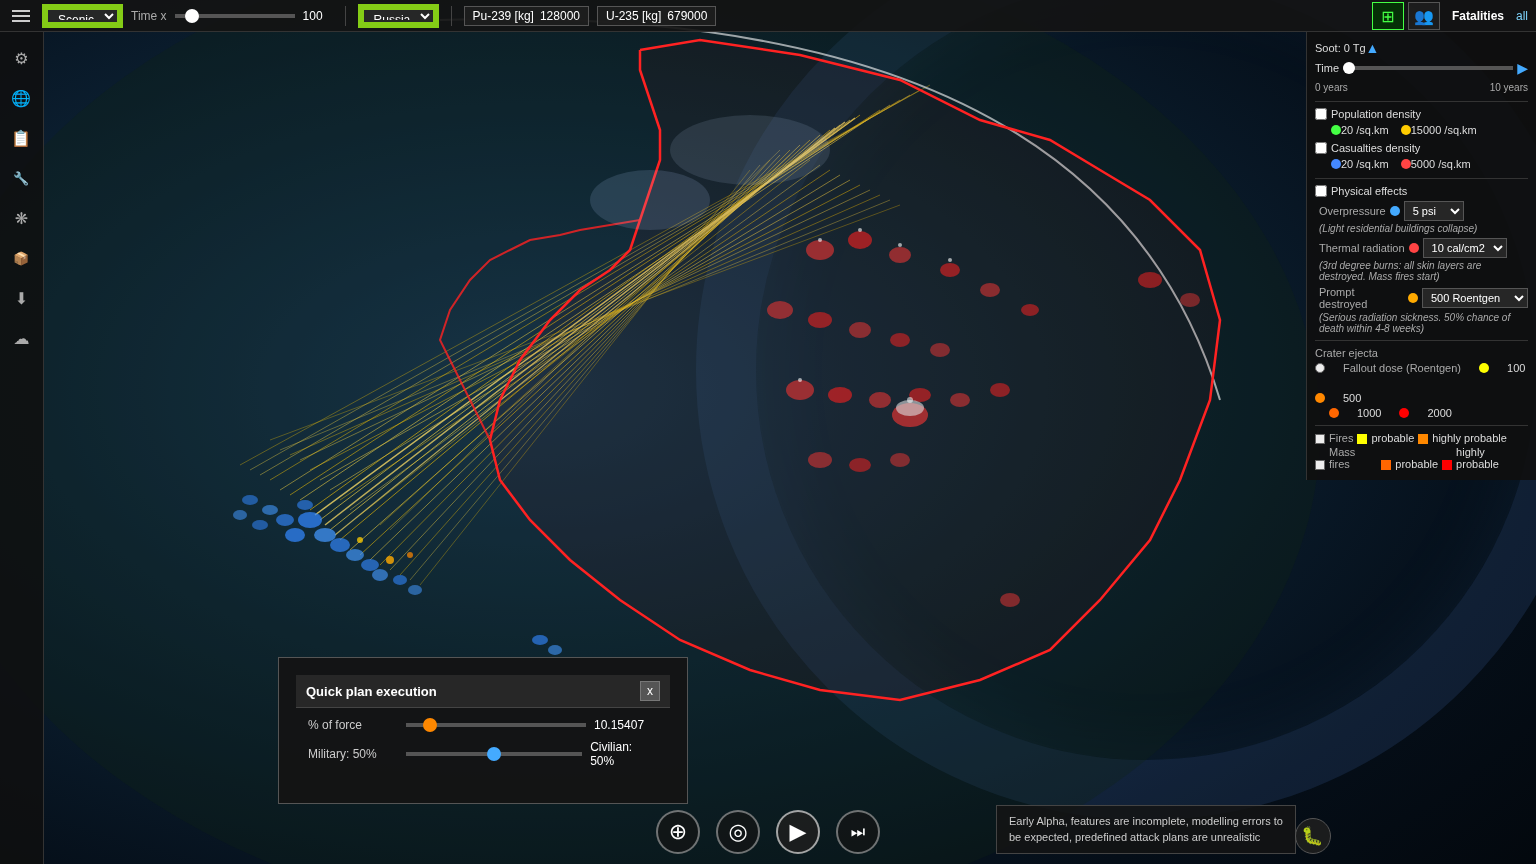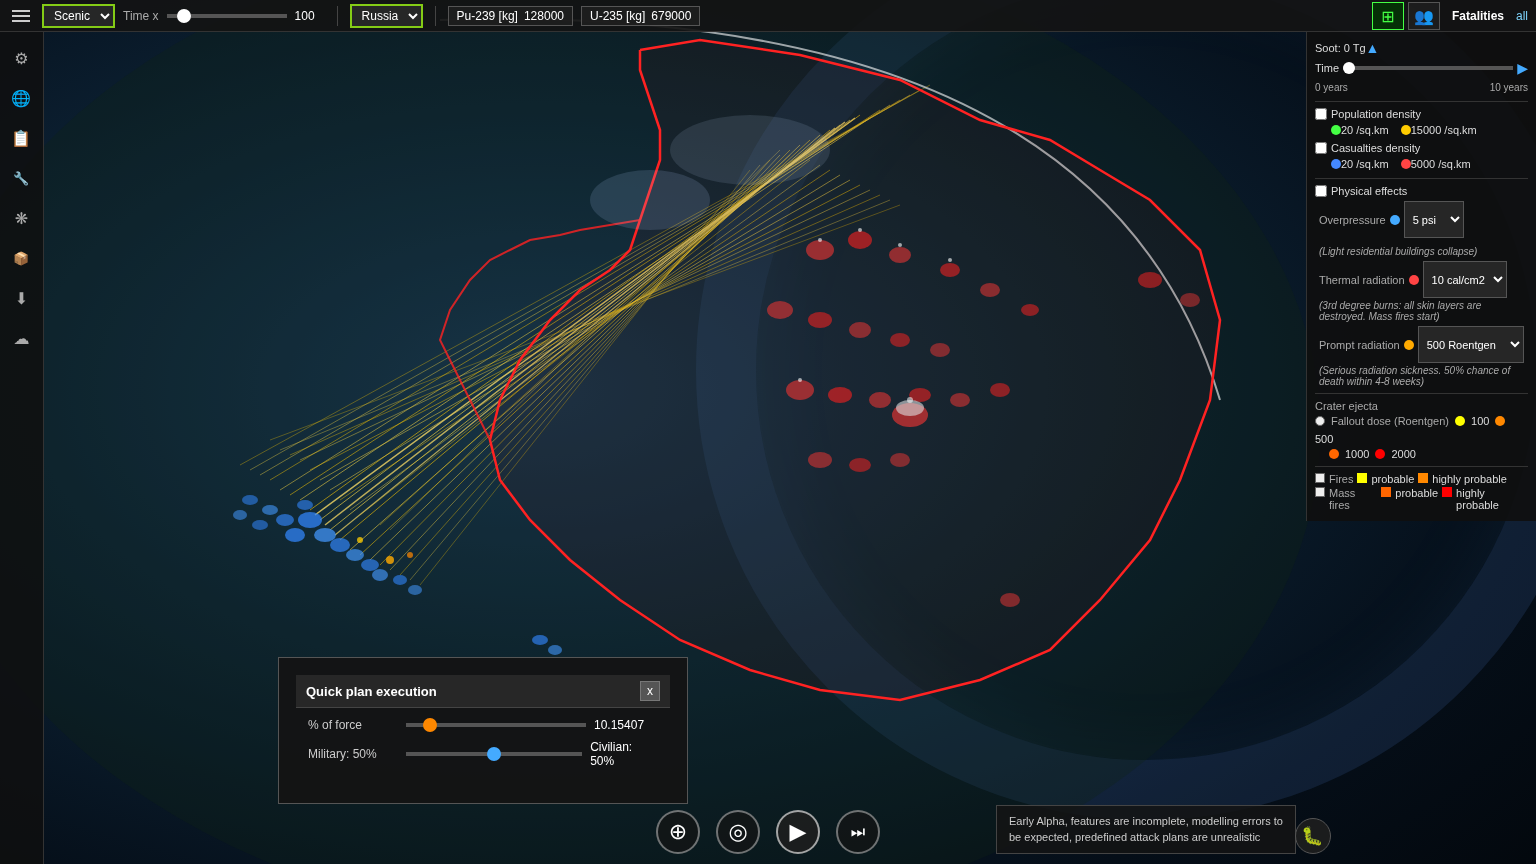--- a/index.html
+++ b/index.html
@@ -59,21 +59,21 @@
     }
 
     .menu-icon {
       display: flex; flex-direction: column; gap: 3px; cursor: pointer;
       padding: 4px;
     }
     .menu-icon span { display: block; width: 18px; height: 2px; background: #ccc; }
 
     .topbar-select {
       background: rgba(40,40,40,0.95);
-      border: 2px solid #84cc16;
+      border: 6px solid #84cc16;
       color: #fff;
       padding: 2px 6px;
       font-size: 12px;
       height: 24px;
       cursor: pointer;
     }
 
     .topbar-label {
       color: #aaa;
       font-size: 12px;
@@ -178,21 +178,21 @@
 
     .checkbox-row { display: flex; align-items: center; gap: 4px; margin-bottom: 4px; }
     input[type=checkbox] { width: 12px; height: 12px; cursor: pointer; }
 
     .select-inline {
       background: rgba(40,40,40,0.95);
       border: 1px solid #555;
       color: #fff;
       font-size: 11px;
       padding: 1px 4px;
-      height: 37px;
+      height: 20px;
       cursor: pointer;
     }
 
     .note-text { color: #aaa; font-style: italic; font-size: 10px; margin-top: 2px; margin-bottom: 4px; }
 
     .color-indicator {
       display: inline-block;
       width: 10px; height: 10px; border-radius: 50%;
       flex-shrink: 0;
     }
@@ -327,24 +327,24 @@
       background: rgba(30,30,30,0.9);
       border: 1px solid #555;
       border-radius: 50%;
       display: flex; align-items: center; justify-content: center;
       font-size: 18px;
       cursor: pointer;
       z-index: 200;
     }
 
     
-    .crater-row { display: flex; align-items: center; gap: 6px; flex-wrap: wrap; margin-bottom: 3px; text-align: center; }
+    .crater-row { display: flex; align-items: center; gap: 18px; flex-wrap: wrap; margin-bottom: 3px; text-align: center; }
     .crater-dot { width: 10px; height: 10px; border-radius: 50%; flex-shrink: 0; }
 
-    .fires-row { display: flex; align-items: flex-start; gap: 4px; margin-bottom: 2px; }
+    .fires-row { display: flex; align-items: flex-end; gap: 4px; margin-bottom: 2px; }
     .fire-sq { width: 10px; height: 10px; flex-shrink: 0; }
   </style>
 </head>
 <body>
 
 <div id="globe-bg">
   <div class="atmosphere"></div>
 
   <svg id="trails-svg" xmlns="http://www.w3.org/2000/svg">
 
@@ -583,21 +583,21 @@
     </div>
   </div>
 
   <hr class="divider">
 
   <div class="checkbox-row">
     <input type="checkbox" style="">
     <span>Physical effects</span>
   </div>
 
-  <div style="display:flex; align-items:center; gap:4px; margin-bottom:8px; margin-left:4px;">
+  <div style="display:flex; align-items:center; gap:4px; margin-bottom:2px; margin-left:4px;">
     <span style="color:#aaa;">Overpressure</span>
     <span class="color-indicator" style="background:#4af;"></span>
     <select class="select-inline">
       <option>5 psi</option>
       <option>3 psi</option>
       <option>10 psi</option>
     </select>
   </div>
   <div class="note-text" style="margin-left:4px;">(Light residential buildings collapse)</div>
 
@@ -606,21 +606,21 @@
     <span class="color-indicator" style="background:#f44;"></span>
     <select class="select-inline">
       <option>10 cal/cm2</option>
       <option>5 cal/cm2</option>
       <option>20 cal/cm2</option>
     </select>
   </div>
   <div class="note-text" style="margin-left:4px;">(3rd degree burns: all skin layers are destroyed. Mass fires start)</div>
 
   <div style="display:flex; align-items:center; gap:4px; margin-bottom:2px; margin-left:4px;">
-    <span style="color:#aaa;">Prompt radiation</span>
+    <span style="color:#aaa;">Prompt destroyed</span>
     <span class="color-indicator" style="background:#fa0;"></span>
     <select class="select-inline">
       <option>500 Roentgen</option>
       <option>200 Roentgen</option>
       <option>1000 Roentgen</option>
     </select>
   </div>
   <div class="note-text" style="margin-left:4px;">(Serious radiation sickness. 50% chance of death within 4-8 weeks)</div>
 
   <hr class="divider">

